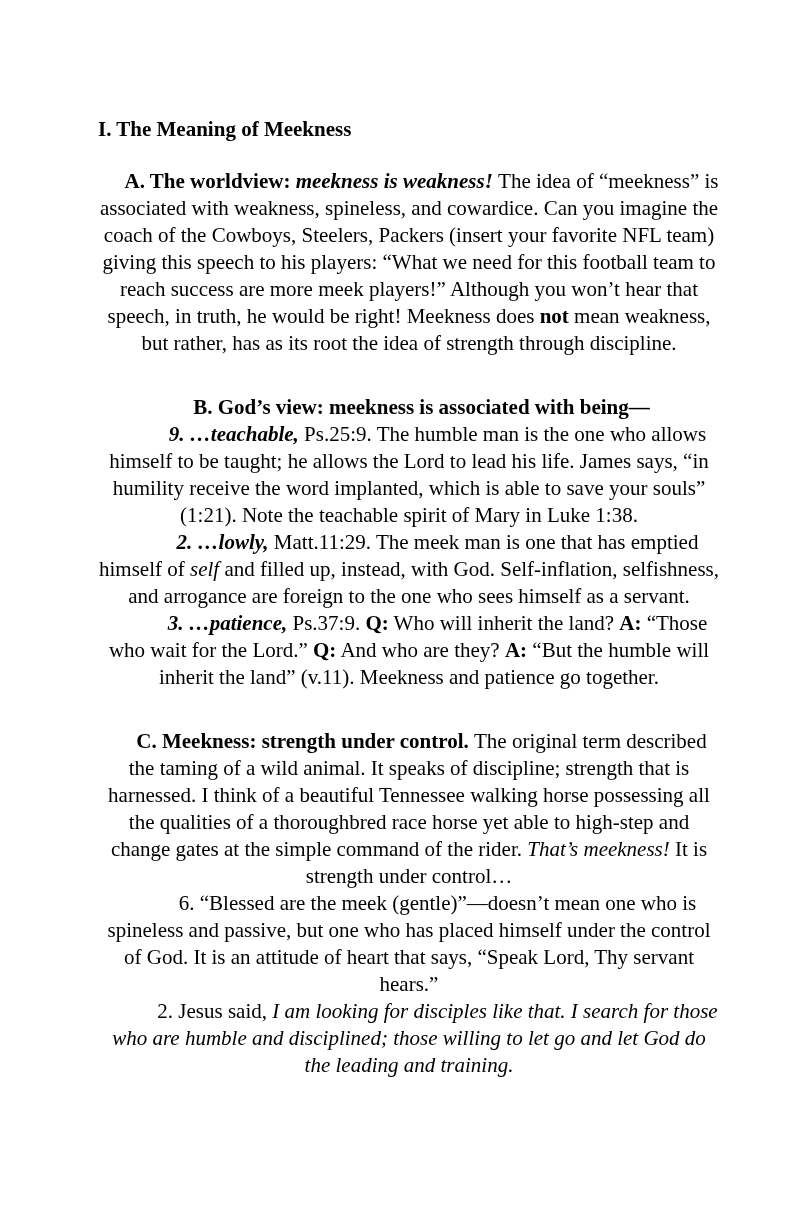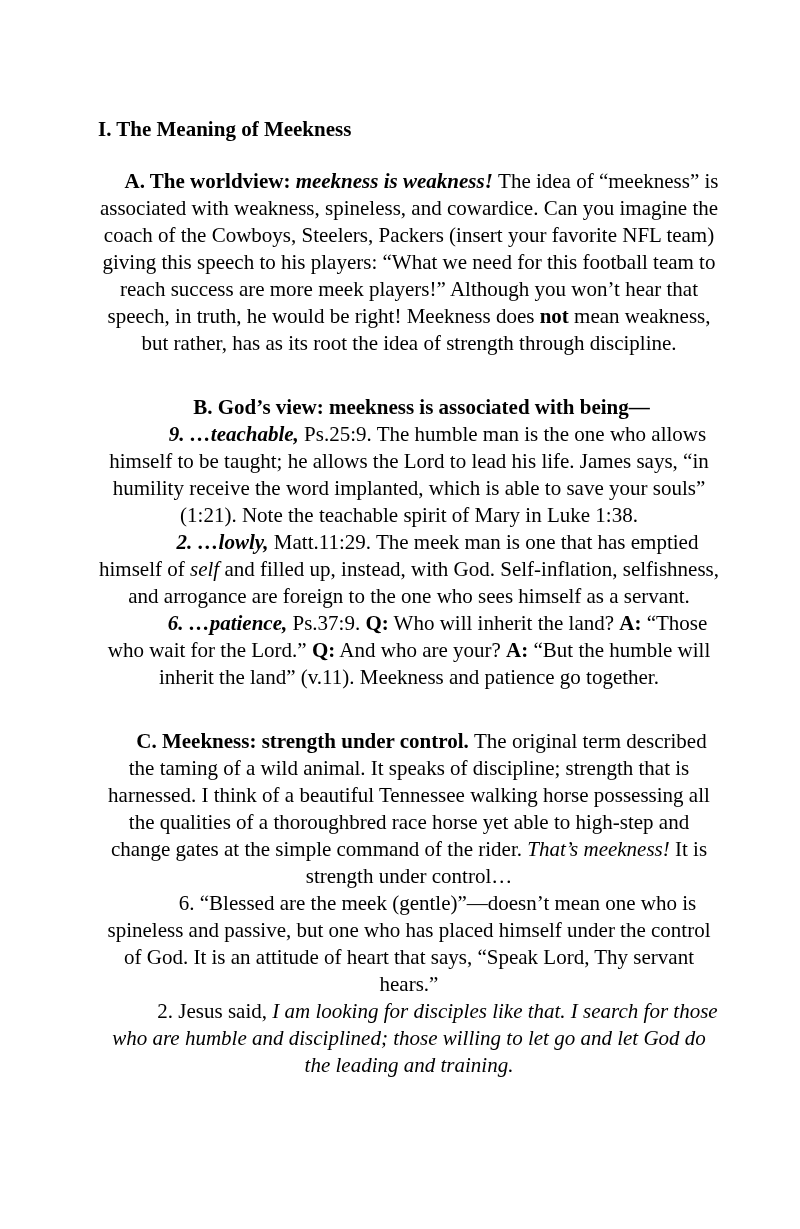--- a/index.html
+++ b/index.html
@@ -54,21 +54,21 @@
   <p class="para indent2">
     <span class="bi">9. …teachable, </span><span>Ps.25:9. The humble man is the one who allows himself to be taught; he allows the Lord to lead his life. James says, “in humility receive the word implanted, which is able to save your souls” (1:21). Note the teachable spirit of Mary in Luke 1:38.</span>
   </p>
 
   <p class="para indent2">
     <span class="bi">2. …lowly, </span><span>Matt.11:29. The meek man is one that has emptied himself of </span><span class="i">self</span><span> and filled up, instead, with God. Self-inflation, selfishness, and arrogance are foreign to the one who sees himself as a servant.</span>
   </p>
 
 
   <p class="para indent2">
-    <span class="bi">6. …patience, </span><span>Ps.37:9. </span><span class="b">Q:</span><span> Who will inherit the land? </span><span class="b">A:</span><span> “Those who wait for the Lord.” </span><span class="b">Q:</span><span> And who are your? </span><span class="b">A:</span><span> “But the humble will inherit the land” (v.11). Meekness and patience go together.</span>
+    <span class="bi">3. …patience, </span><span>Ps.37:9. </span><span class="b">Q:</span><span> Who will inherit the land? </span><span class="b">A:</span><span> “Those who wait for the Lord.” </span><span class="b">Q:</span><span> And who are they? </span><span class="b">A:</span><span> “But the humble will inherit the land” (v.11). Meekness and patience go together.</span>
   </p>
 
   <p class="para indent1 gap">
     <span class="b">C. Meekness: strength under control. </span><span>The original term described the taming of a wild animal. It speaks of discipline; strength that is harnessed. I think of a beautiful Tennessee walking horse possessing all the qualities of a thoroughbred race horse yet able to high-step and change gates at the simple command of the rider. </span><span class="i">That’s meekness! </span><span>It is strength under control…</span>
   </p>
 
   <p class="para indent2">
     <span>6. “Blessed are the meek (gentle)”—doesn’t mean one who is spineless and passive, but one who has placed himself under the control of God. It is an attitude of heart that says, “Speak Lord, Thy servant hears.”</span>
   </p>
 

